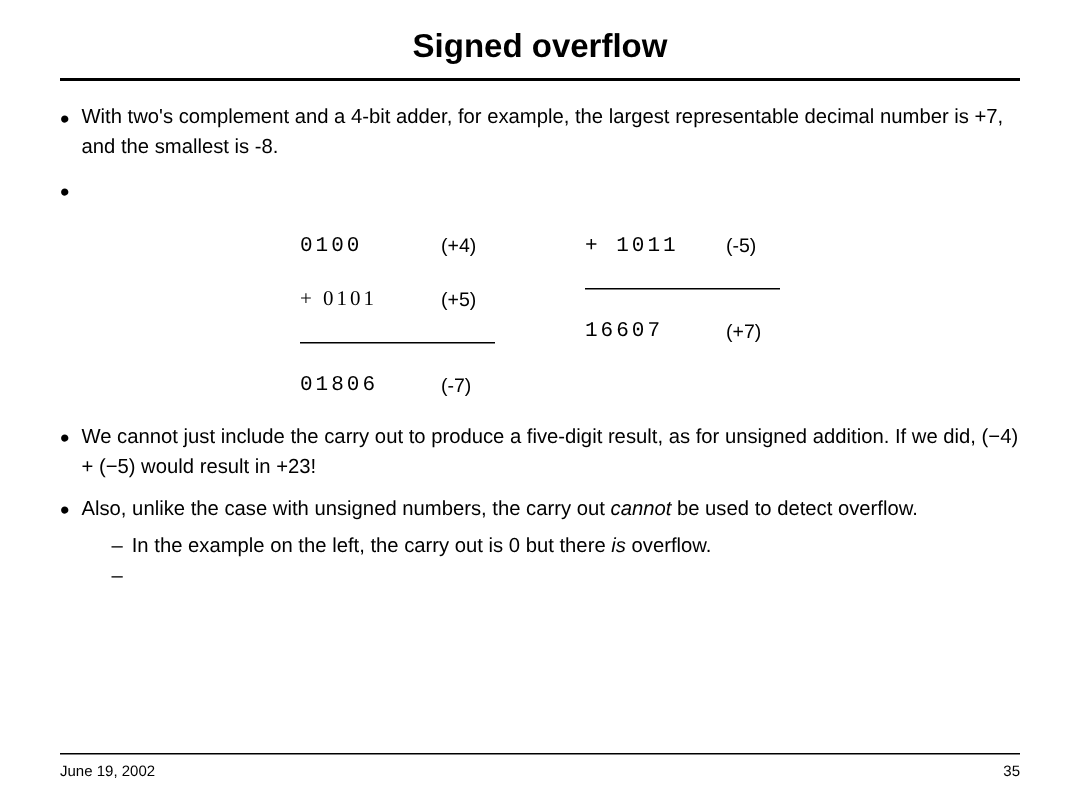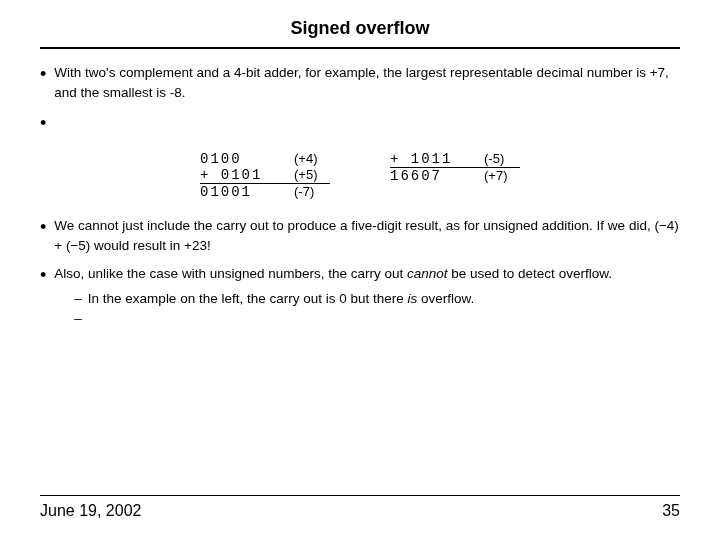--- a/index.html
+++ b/index.html
@@ -19,21 +19,21 @@
       display: flex;
       flex-direction: column;
     }
     .title-area {
       text-align: center;
       padding: 18px 0 8px 0;
       border-bottom: 2px solid #000;
       margin-bottom: 14px;
     }
     .title {
-      font-size: 18px;
+      font-size: 22px;
       font-weight: bold;
       font-family: Arial, sans-serif;
     }
     .content {
       flex: 1;
       display: flex;
       flex-direction: column;
       gap: 8px;
     }
     .bullet-item {
@@ -70,38 +70,39 @@
     em {
       font-style: italic;
     }
     .footer {
       display: flex;
       justify-content: space-between;
       align-items: center;
       border-top: 1px solid #000;
       padding-top: 6px;
       font-family: Arial, sans-serif;
-      font-size: 16px;
+      font-size: 10px;
       color: #000;
       margin-top: auto;
     }
     .math-section {
       display: flex;
       flex-direction: row;
       justify-content: center;
       gap: 60px;
       margin: 8px 0;
       font-family: 'Courier New', Courier, monospace;
       font-size: 14px;
     }
     .addition-block {
       display: flex;
       flex-direction: column;
       align-items: flex-end;
       min-width: 130px;
+      gap: 20px;
     }
     .addition-row {
       display: flex;
       flex-direction: row;
       justify-content: space-between;
       width: 100%;
     }
     .code-part {
       letter-spacing: 2px;
       font-family: 'Courier New', Courier, monospace;
@@ -138,26 +139,26 @@
     </div>
 
     <div class="math-section">
 
       <div class="addition-block">
         <div class="addition-row">
           <span class="code-part">0100</span>
           <span class="label-part">(+4)</span>
         </div>
         <div class="addition-row">
-          <span style="font-family:Liberation Mono, monospace;letter-spacing:2px;">+&nbsp;<span>0101</span></span>
+          <span style="font-family:Liberation Serif, serif;letter-spacing:2px;">+&nbsp;<span>0101</span></span>
           <span class="label-part">(+5)</span>
         </div>
         <div class="underline-row"></div>
         <div class="addition-row">
-          <span class="code-part">01001</span>
+          <span class="code-part">01806</span>
           <span class="label-part">(-7)</span>
         </div>
       </div>
 
       <div class="addition-block">
         <div class="addition-row">
           <span style="font-family:'Courier New';letter-spacing:2px;">+&nbsp;<span>1011</span></span>
           <span class="label-part">(-5)</span>
         </div>
         <div class="underline-row"></div>

